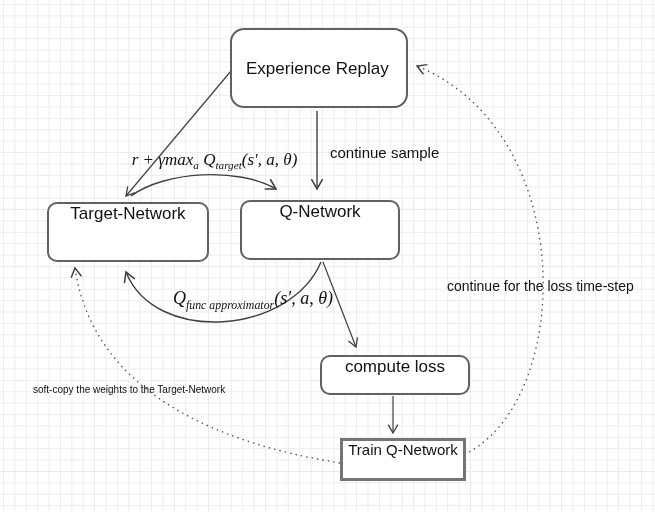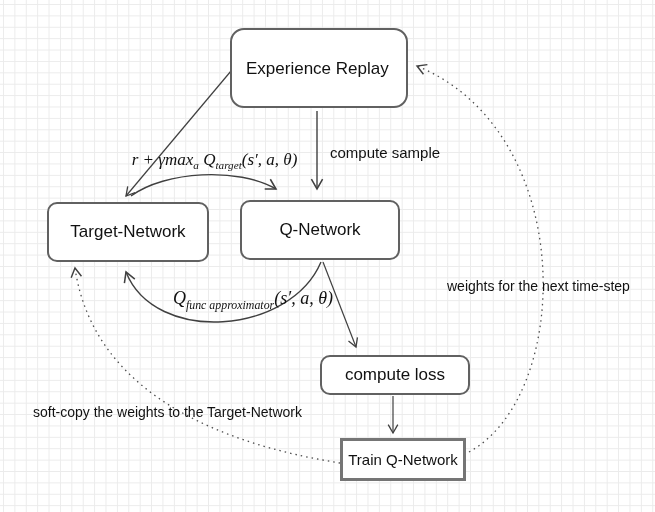--- a/index.html
+++ b/index.html
@@ -15,21 +15,21 @@
     background-position:3px 4px;
     font-family:"Liberation Sans",sans-serif;
     color:#111;
   }
   .arrow-layer{position:absolute;left:0;top:0;pointer-events:none;}
   .node{
     position:absolute;
     box-sizing:border-box;
     background:#fff;
     border:2px solid #616161;
-    display:flex;align-items:center;justify-content:center;
+    display:flex;align-items:flex-start;justify-content:center;
     font-size:17px;
     color:#111;
   }
   .node.rounded{border-radius:10px;}
   .node.big-rounded{border-radius:14px;}
   .node-experience{
     left:230px;top:28px;width:178px;height:80px;
     flex-direction:column;align-items:flex-start;justify-content:center;
     padding-left:14px;line-height:29px;
   }
@@ -41,21 +41,21 @@
     border:3px solid #757575;border-radius:0;font-size:15px;
   }
   .edge-label{
     position:absolute;
     font-size:14.5px;
     white-space:nowrap;
     background:transparent;
   }
   .lbl-sample{left:330px;top:144px;font-size:15px;}
   .lbl-continue{left:447px;top:278px;font-size:14px;}
-  .lbl-softcopy{left:33px;top:404px;font-size:14px;}
+  .lbl-softcopy{left:33px;top:384px;font-size:10px;}
   .formula{
     position:absolute;
     font-family:"Liberation Serif","DejaVu Serif",serif;
     font-style:italic;
     font-size:17px;
     white-space:nowrap;
     color:#111;
   }
   .formula sub{
     font-size:0.66em;
@@ -107,23 +107,23 @@
   </div>
 
   <div class="node rounded node-loss">
     <span>compute loss</span>
   </div>
 
   <div class="node node-train">
     <span>Train Q-Network</span>
   </div>
 
-  <div class="edge-label lbl-sample">compute sample</div>
+  <div class="edge-label lbl-sample">continue sample</div>
 
-  <div class="edge-label lbl-continue">weights for the next time-step</div>
+  <div class="edge-label lbl-continue">continue for the loss time-step</div>
 
   <div class="edge-label lbl-softcopy">soft-copy the weights to the Target-Network</div>
 
   <div class="formula f-target">
     <span>r + γmax</span><sub>a</sub><span> Q</span><sub>target</sub><span>(s′, a, θ)</span>
   </div>
 
   <div class="formula f-qfunc">
     <span>Q</span><sub>func approximator</sub><span>(s′, a, θ)</span>
   </div>

